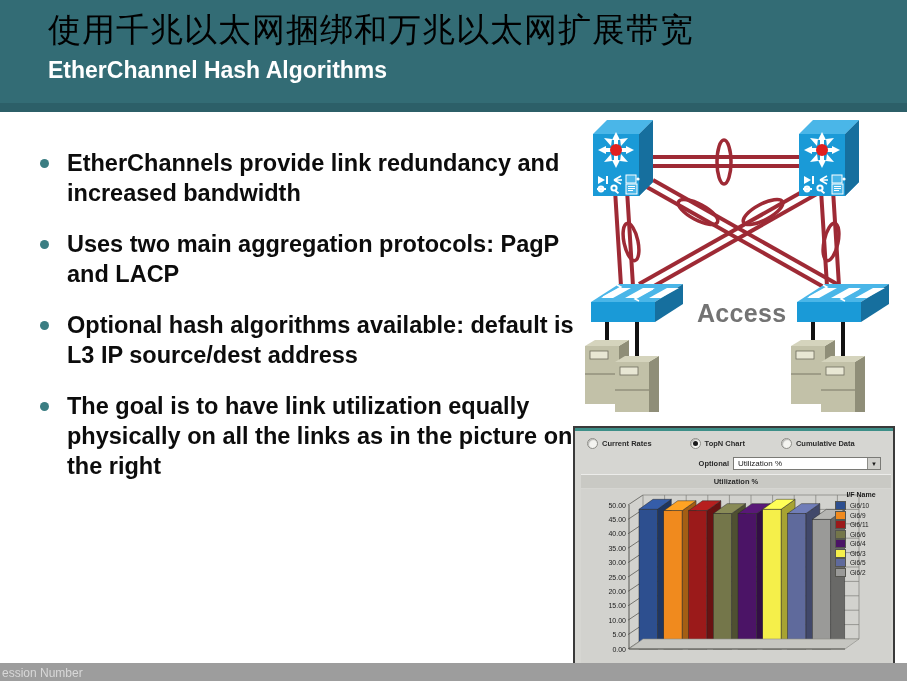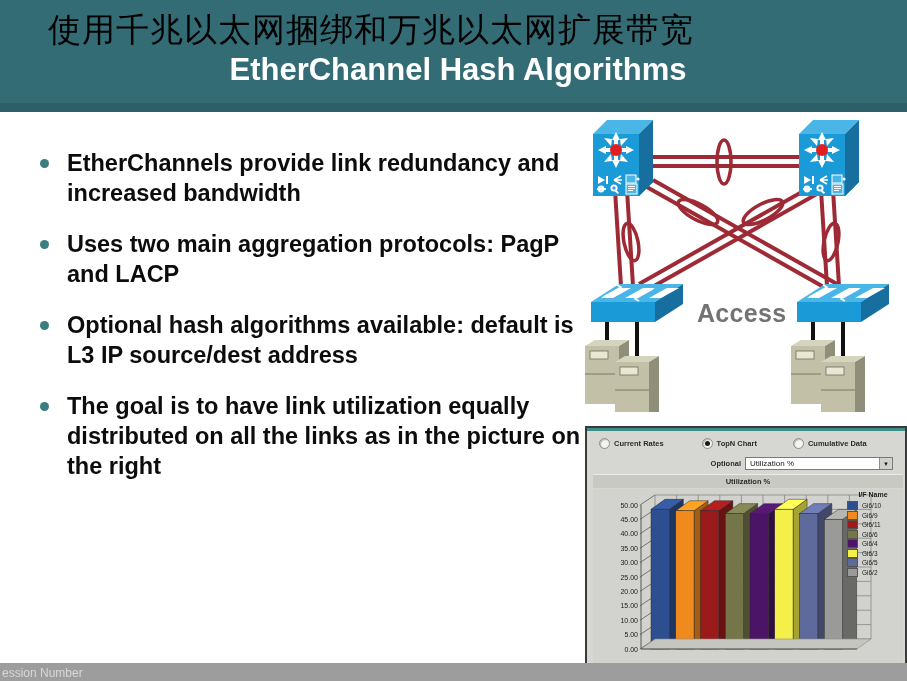--- a/index.html
+++ b/index.html
@@ -8,39 +8,39 @@
 
   
   #header{position:absolute;left:0;top:0;width:907px;height:103px;
           background:#336c75;}
   #header-underline{position:absolute;left:0;top:103px;width:907px;height:9px;
           background:#2c5f68;}
   #title-cn{position:absolute;left:48px;top:10px;width:820px;
           font-size:33px;line-height:40px;color:#000000;font-weight:400;
           letter-spacing:1px;white-space:nowrap;}
   #title-en{position:absolute;left:48px;top:52px;width:820px;
-          font-size:31px;line-height:36px;color:#ffffff;font-weight:bold;
-          white-space:nowrap;text-align:center;}
+          font-size:23px;line-height:36px;color:#ffffff;font-weight:bold;
+          white-space:nowrap;}
 
   
   #bullets{position:absolute;left:40px;top:148px;width:560px;}
   .bullet-row{display:flex;align-items:flex-start;margin-bottom:21px;justify-content:space-between;}
   .bullet-dot{flex:0 0 auto;width:9px;height:9px;border-radius:50%;
           background:#3a7d82;margin-right:18px;margin-top:11px;}
   .bullet-text{font-size:23.5px;line-height:30px;font-weight:bold;color:#0c0c0c;}
   .hl-red{color:#b5333f;}
 
   
   #diagram{position:absolute;left:585px;top:112px;width:322px;height:300px;}
   #diagram svg{display:block;}
   #access-label{position:absolute;left:697px;top:299px;font-size:25px;
           font-weight:bold;color:#737373;letter-spacing:.3px;}
 
   
-  #chart-panel{position:absolute;left:585px;top:426px;width:322px;height:255px;
+  #chart-panel{position:absolute;left:573px;top:426px;width:322px;height:255px;
           background:#d6d6d2;border:2px solid #3a3a3a;box-sizing:border-box;
           overflow:hidden;}
   #panel-topline{position:absolute;left:0;top:0;width:100%;height:3px;
           background:#3d8f88;}
   .radio-bar{position:absolute;left:0;top:5px;width:100%;height:20px;
           display:flex;align-items:center;background:#d6d6d2;}
   .radio-item{display:flex;align-items:center;font-size:7.5px;font-weight:bold;
           color:#2a2a2a;white-space:nowrap;}
   .radio-item:nth-child(1){margin-left:12px;}
   .radio-item:nth-child(2){margin-left:38px;}
@@ -108,21 +108,21 @@
     <div class="bullet-text">Uses two main aggregation protocols: PagP and LACP</div>
   </div>
 
   <div class="bullet-row">
     <div class="bullet-dot"></div>
     <div class="bullet-text">Optional hash algorithms available: default is L3 IP source/dest address</div>
   </div>
 
   <div class="bullet-row">
     <div class="bullet-dot"></div>
-    <div class="bullet-text">The goal is to have link utilization equally distributed on all the links as in the picture on the right</div>
+    <div class="bullet-text">The goal is to have link utilization equally physically on all the links as in the picture on the right</div>
   </div>
 
 </div>
 
 <div id="diagram">
 <svg width="322" height="300" viewBox="0 0 322 300" xmlns="http://www.w3.org/2000/svg">
   <defs>
     <g id="coresw">
 
       <polygon points="0,14 46,14 60,0 60,62 46,76 0,76" fill="#1f7fb5"></polygon>

